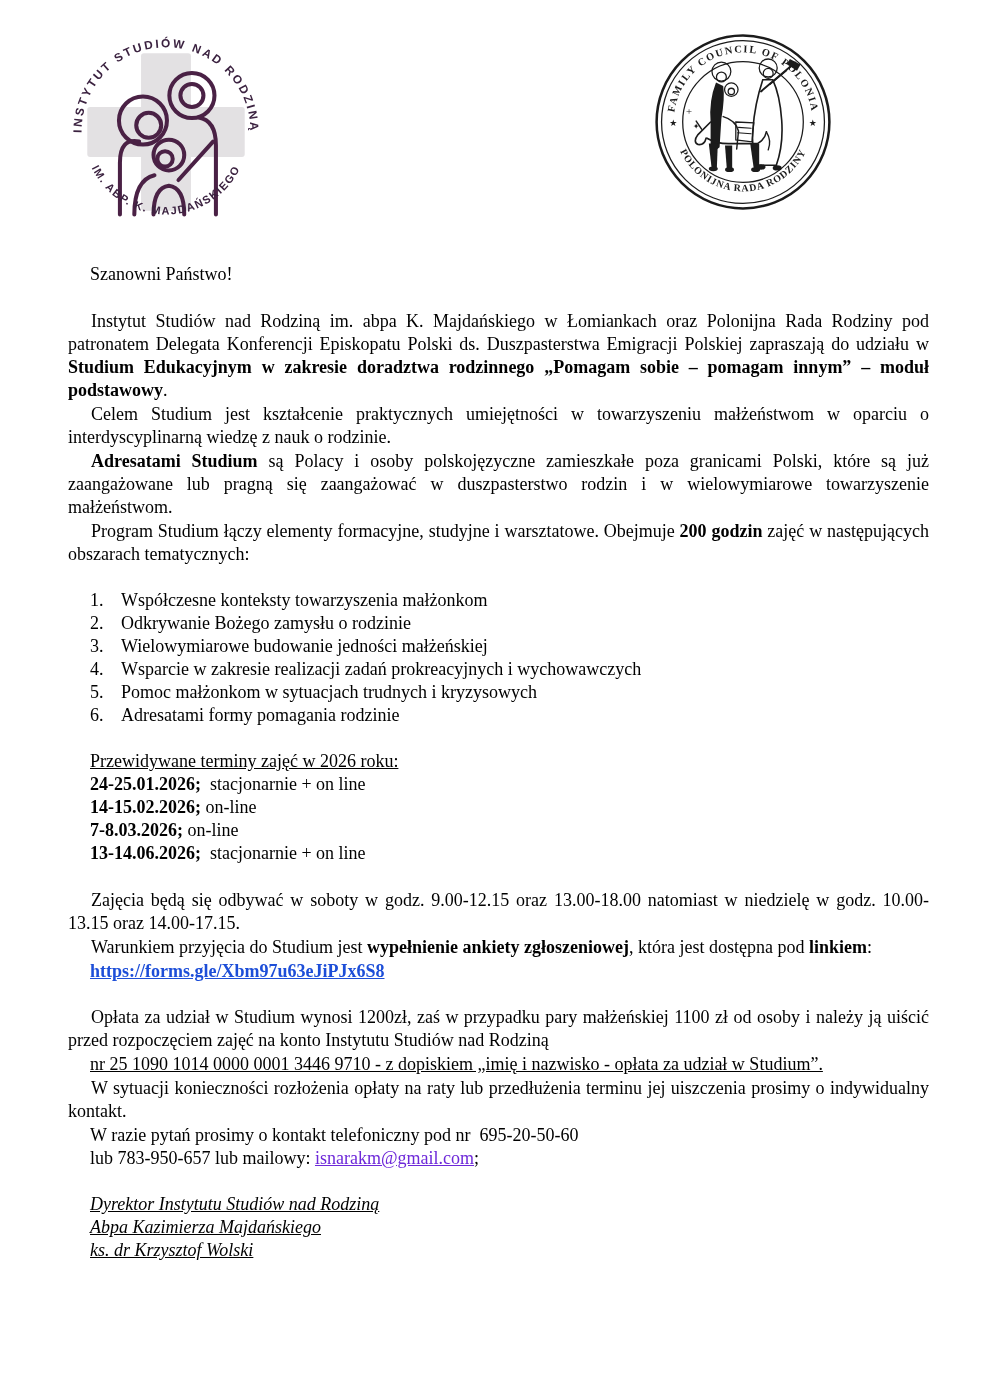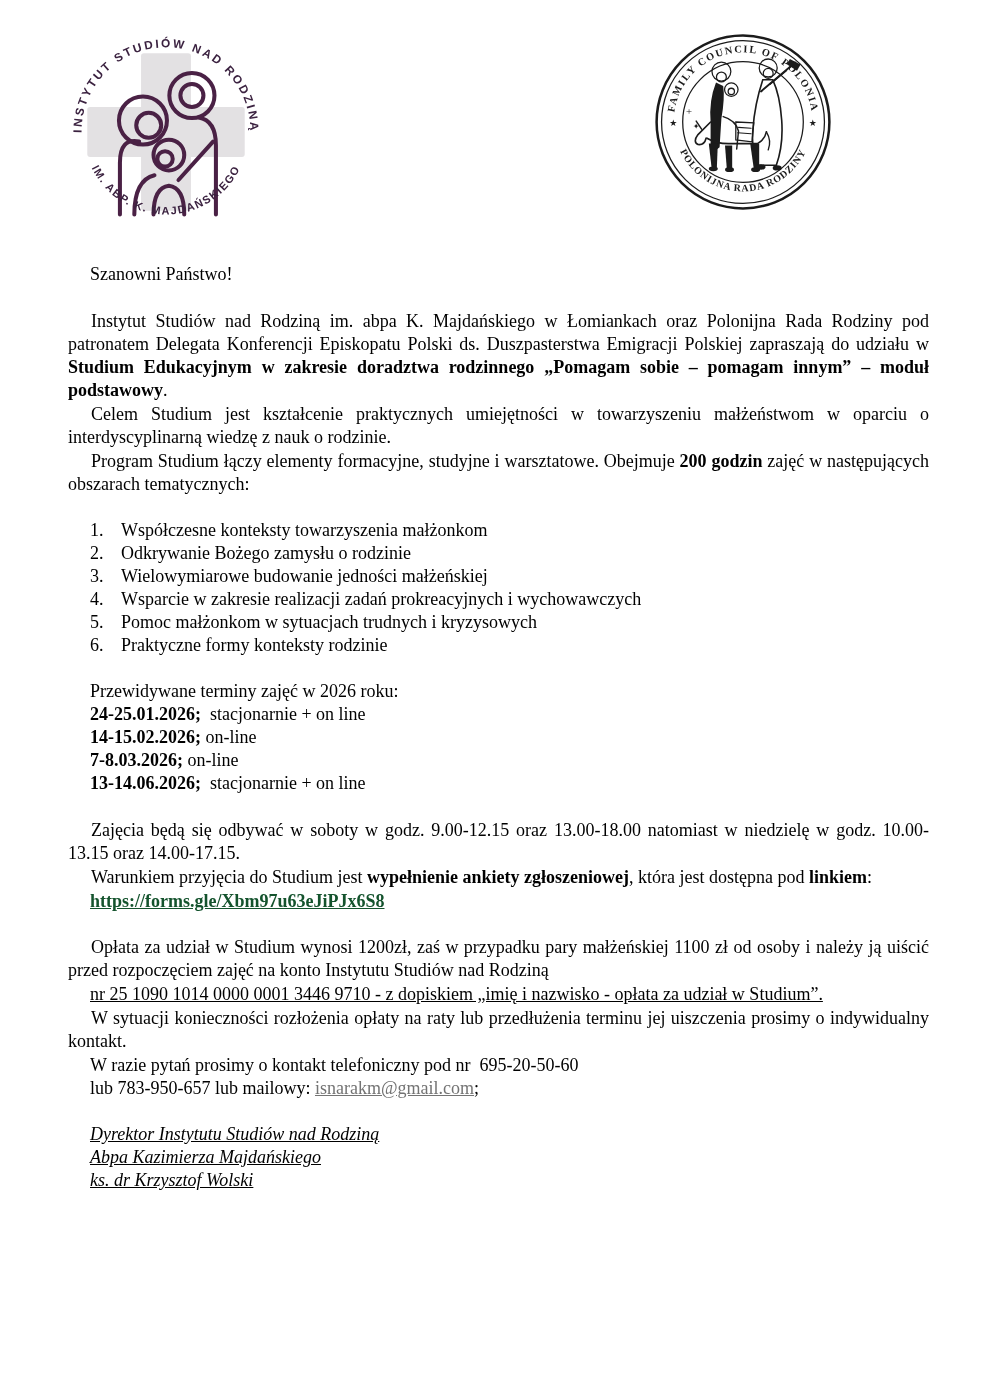--- a/index.html
+++ b/index.html
@@ -12,27 +12,27 @@
   .logo-left  { position:absolute; left:70px; top:36px; }
   .logo-right { position:absolute; left:653px; top:32px; }
   .content { padding:0 56px 0 67px; }
   p { margin:1px; }
   .para { text-align:justify; text-indent:23px; }
   .salutation { margin:23px 0 24px 0; text-indent:23px; }
   .list { margin-top:23px; }
   .list-row { display:flex; padding-left:23px; }
   .list-num { width:31px; flex:0 0 31px; }
   .sched { margin-top:23px; }
-  .sched-heading { padding-left:23px; }
+  .sched-heading { padding-left:23px; text-decoration:underline; }
   .sched-line { padding-left:23px; white-space:pre-wrap; }
   .mt-gap { margin-top:24px; }
   .mt-gap2 { margin-top:23px; }
   .link-line { padding-left:23px; }
-  a.doc-link { color:#14532d; font-weight:bold; text-decoration:underline; }
-  a.email-link { color:#737373; text-decoration:underline;text-align:center; }
+  a.doc-link { color:#1d4ed8; font-weight:bold; text-decoration:underline; }
+  a.email-link { color:#6d28d9; text-decoration:underline;text-align:center; }
   .account { padding-left:23px; text-decoration:underline; }
   .plain-line { padding-left:23px; white-space:pre-wrap; }
   .signature { margin-top:23px; padding-left:23px; font-style:italic;text-decoration:underline; }
   .seal-sans { font-family:"Liberation Sans", sans-serif; }
   .seal-serif { font-family:"Liberation Serif", serif; }
 </style>
 </head>
 <body>
 
 <div class="page">
@@ -124,20 +124,21 @@
   </div>
 
   <div class="content">
 
     <p class="salutation">Szanowni Państwo!</p>
 
     <p class="para"><span>Instytut Studiów nad Rodziną im. abpa K. Majdańskiego w Łomiankach oraz Polonijna Rada Rodziny pod patronatem Delegata Konferencji Episkopatu Polski ds. Duszpasterstwa Emigracji Polskiej zapraszają do udziału w </span><b>Studium Edukacyjnym w zakresie doradztwa rodzinnego „Pomagam sobie – pomagam innym” – moduł podstawowy</b><span>.</span></p>
 
     <p class="para">Celem Studium jest kształcenie praktycznych umiejętności w towarzyszeniu małżeństwom w oparciu o interdyscyplinarną wiedzę z nauk o rodzinie.</p>
 
+    <p class="para"><b>Adresatami Studium</b><span> są Polacy i osoby polskojęzyczne zamieszkałe poza granicami Polski, które są już zaangażowane lub pragną się zaangażować w duszpasterstwo rodzin i w wielowymiarowe towarzyszenie małżeństwom.</span></p>
 
     <p class="para"><span>Program Studium łączy elementy formacyjne, studyjne i warsztatowe. Obejmuje </span><b>200 godzin</b><span> zajęć w następujących obszarach tematycznych:</span></p>
 
     <div class="list">
       <div class="list-row">
         <span class="list-num">1.</span>
         <span>Współczesne konteksty towarzyszenia małżonkom</span>
       </div>
       <div class="list-row">
         <span class="list-num">2.</span>
@@ -150,21 +151,21 @@
       <div class="list-row">
         <span class="list-num">4.</span>
         <span>Wsparcie w zakresie realizacji zadań prokreacyjnych i wychowawczych</span>
       </div>
       <div class="list-row">
         <span class="list-num">5.</span>
         <span>Pomoc małżonkom w sytuacjach trudnych i kryzysowych</span>
       </div>
       <div class="list-row">
         <span class="list-num">6.</span>
-        <span>Praktyczne formy konteksty rodzinie</span>
+        <span>Adresatami formy pomagania rodzinie</span>
       </div>
     </div>
 
     <div class="sched">
       <div class="sched-heading">Przewidywane terminy zajęć w 2026 roku:</div>
       <div class="sched-line"><b>24-25.01.2026;</b><span>  stacjonarnie + on line</span></div>
       <div class="sched-line"><b>14-15.02.2026;</b><span> on-line</span></div>
       <div class="sched-line"><b>7-8.03.2026;</b><span> on-line</span></div>
       <div class="sched-line"><b>13-14.06.2026;</b><span>  stacjonarnie + on line</span></div>
     </div>

